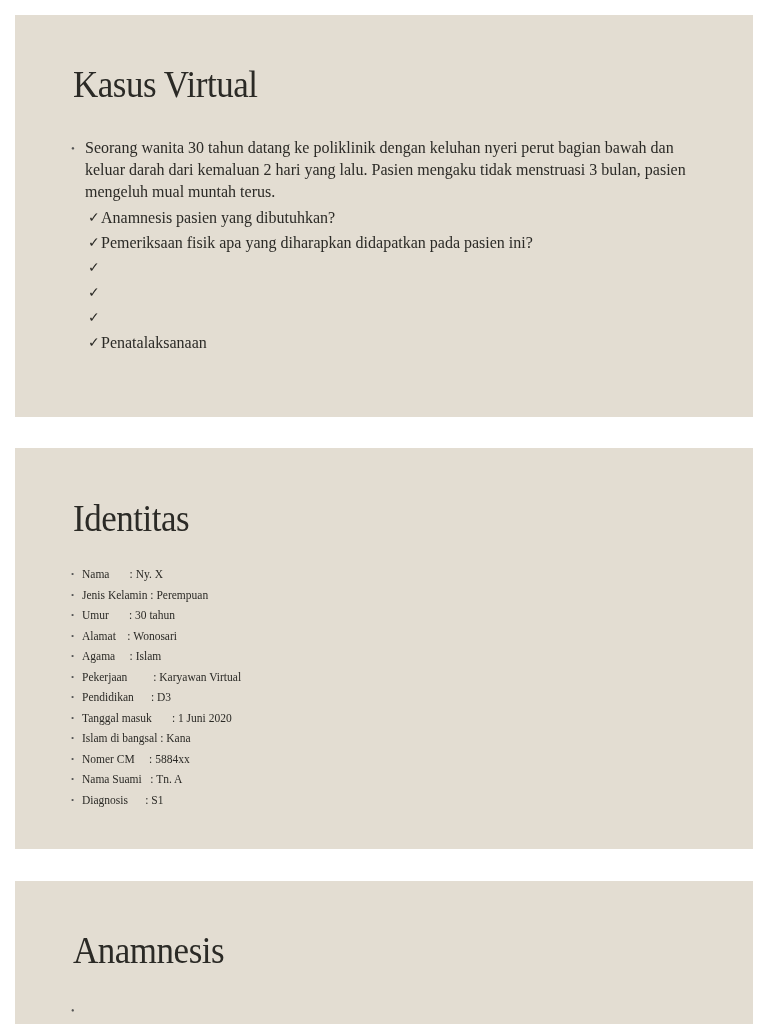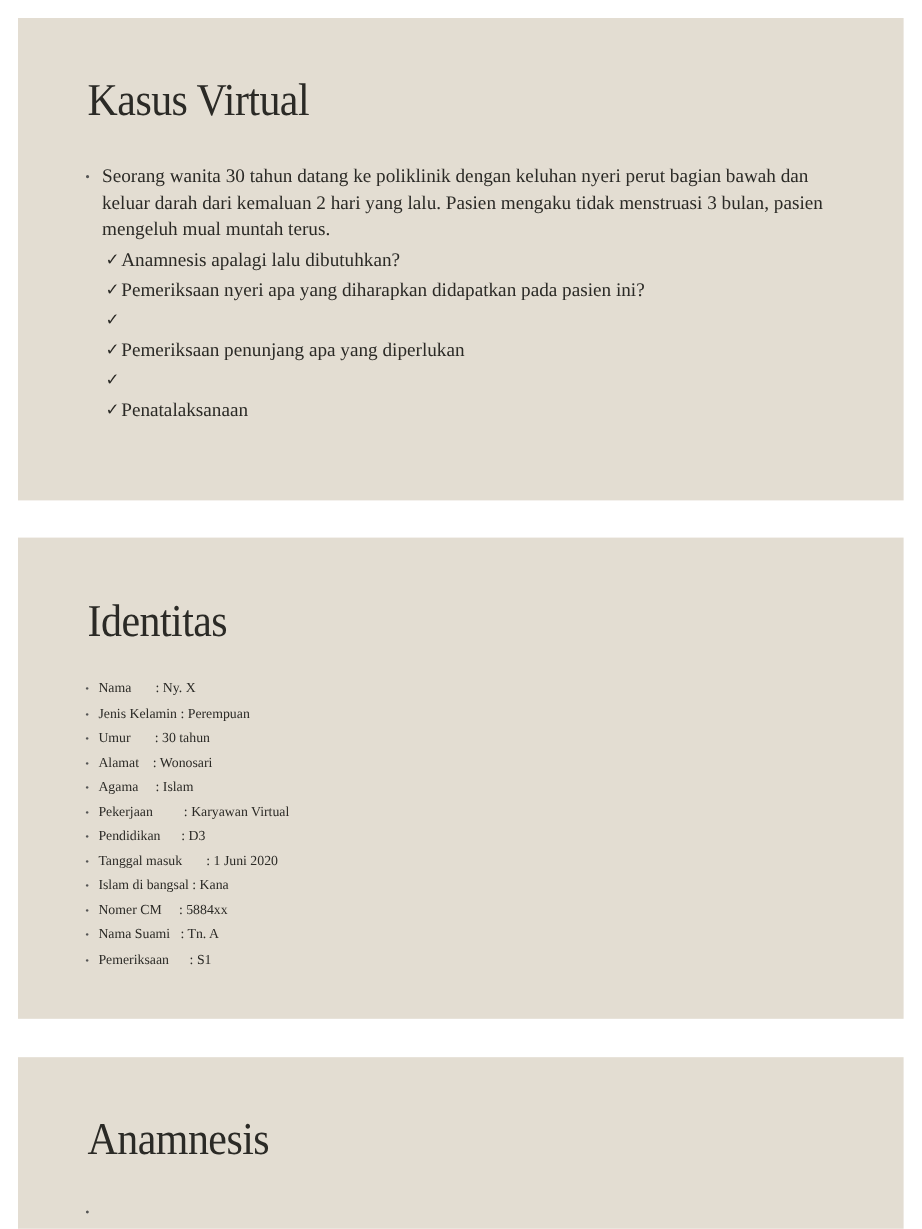--- a/index.html
+++ b/index.html
@@ -79,32 +79,31 @@
 <div class="slide" id="slide1">
   <h1 class="title">Kasus Virtual</h1>
   <div class="s1-body">
     <div class="bullet-row">
       <span class="bullet-dot">•</span>
       <span>Seorang wanita 30 tahun datang ke poliklinik dengan keluhan nyeri perut bagian bawah dan keluar darah dari kemaluan 2 hari yang lalu. Pasien mengaku tidak menstruasi 3 bulan, pasien mengeluh mual muntah terus.</span>
     </div>
     <ul class="check-list">
       <li class="check-item">
         <span class="check-mark">✓</span>
-        <span>Anamnesis apalagi lalu dibutuhkan?</span>
+        <span>Anamnesis pasien yang dibutuhkan?</span>
       </li>
       <li class="check-item">
         <span class="check-mark">✓</span>
-        <span>Pemeriksaan nyeri apa yang diharapkan didapatkan pada pasien ini?</span>
+        <span>Pemeriksaan fisik apa yang diharapkan didapatkan pada pasien ini?</span>
       </li>
       <li class="check-item">
         <span class="check-mark">✓</span>
       </li>
       <li class="check-item">
         <span class="check-mark">✓</span>
-        <span>Pemeriksaan penunjang apa yang diperlukan</span>
       </li>
       <li class="check-item">
         <span class="check-mark">✓</span>
       </li>
       <li class="check-item">
         <span class="check-mark">✓</span>
         <span>Penatalaksanaan</span>
       </li>
     </ul>
   </div>
@@ -117,21 +116,21 @@
     <li class="s2-item"><span class="dot">•</span><span>Jenis Kelamin : Perempuan</span></li>
     <li class="s2-item"><span class="dot">•</span><span>Umur       : 30 tahun</span></li>
     <li class="s2-item"><span class="dot">•</span><span>Alamat    : Wonosari</span></li>
     <li class="s2-item"><span class="dot">•</span><span>Agama     : Islam</span></li>
     <li class="s2-item"><span class="dot">•</span><span>Pekerjaan         : Karyawan Virtual</span></li>
     <li class="s2-item"><span class="dot">•</span><span>Pendidikan      : D3</span></li>
     <li class="s2-item"><span class="dot">•</span><span>Tanggal masuk       : 1 Juni 2020</span></li>
     <li class="s2-item"><span class="dot">•</span><span>Islam di bangsal : Kana</span></li>
     <li class="s2-item"><span class="dot">•</span><span>Nomer CM     : 5884xx</span></li>
     <li class="s2-item"><span class="dot">•</span><span>Nama Suami   : Tn. A</span></li>
-    <li class="s2-item"><span class="dot">•</span><span>Pemeriksaan      : S1</span></li>
+    <li class="s2-item"><span class="dot">•</span><span>Diagnosis      : S1</span></li>
   </ul>
 </div>
 
 <div class="slide" id="slide3">
   <h1 class="title">Anamnesis</h1>
   <ul class="s3-list">
     <li class="s3-item"><span class="dot">•</span></li>
   </ul>
 </div>
 

